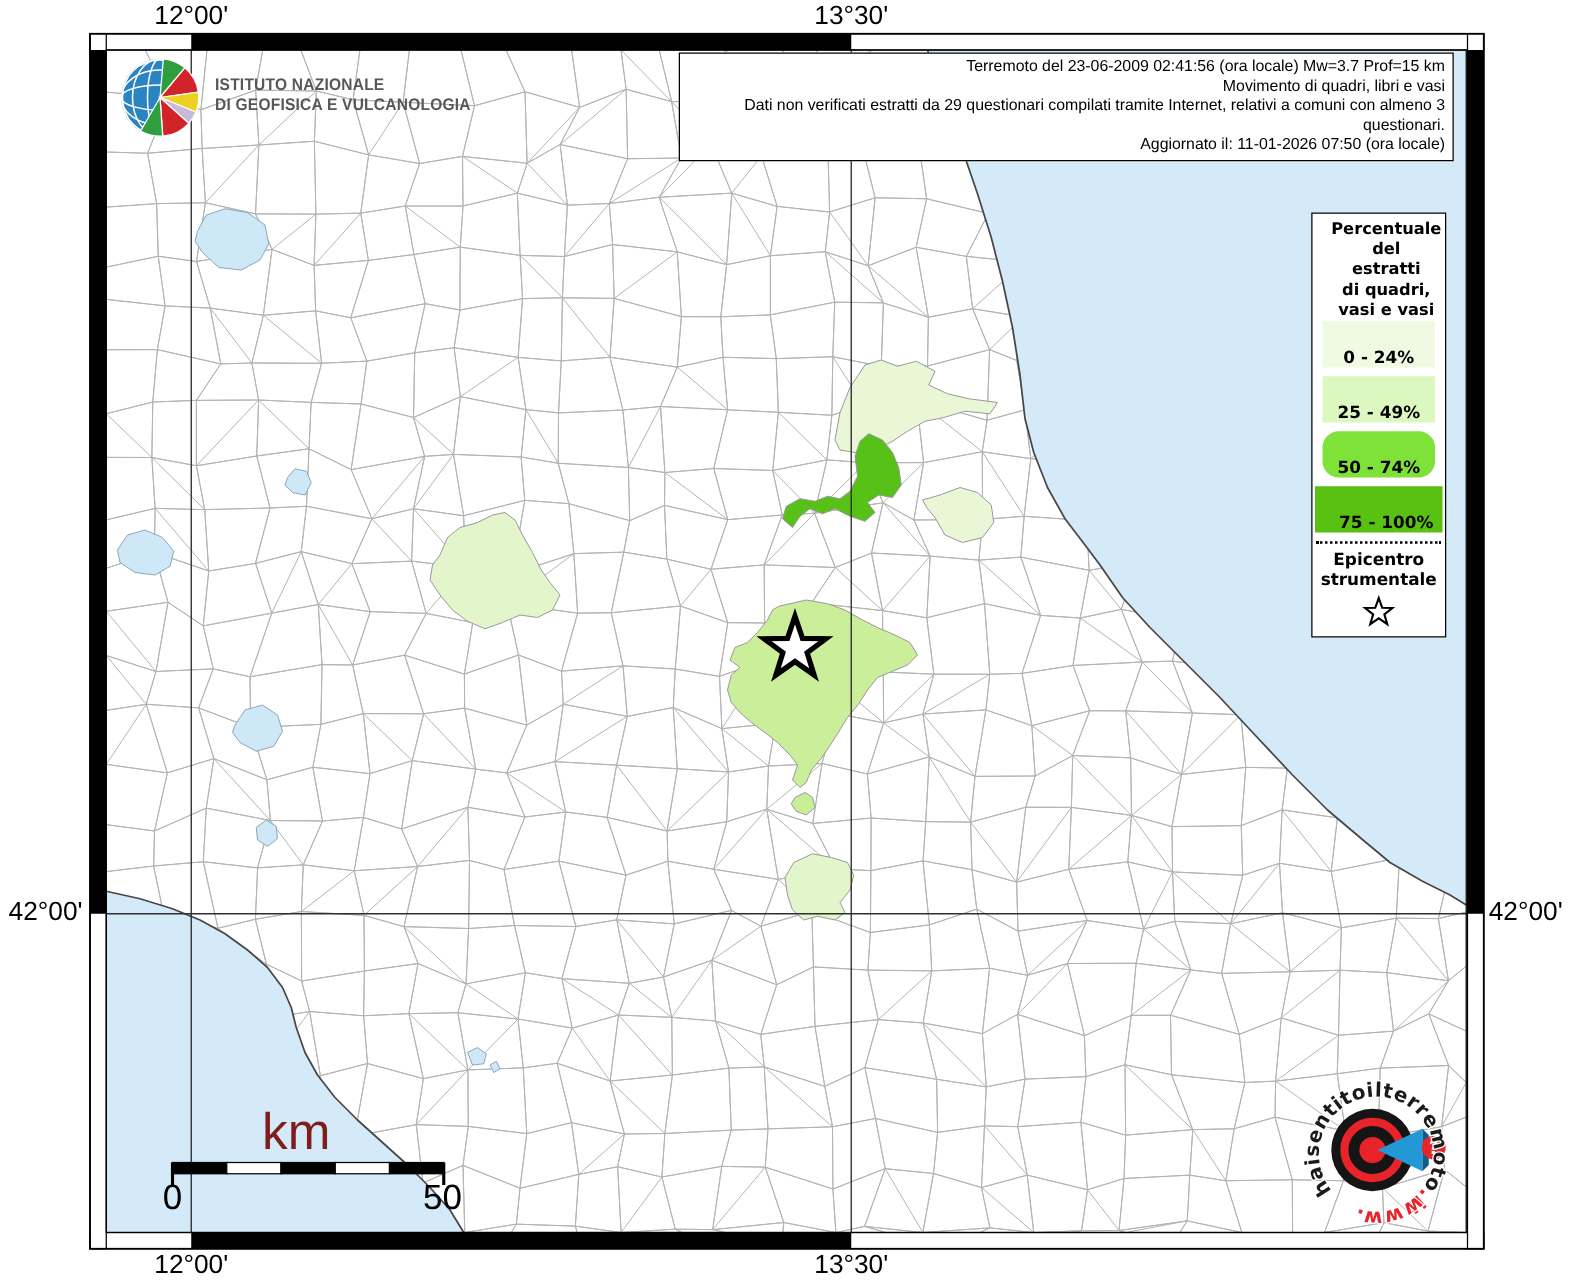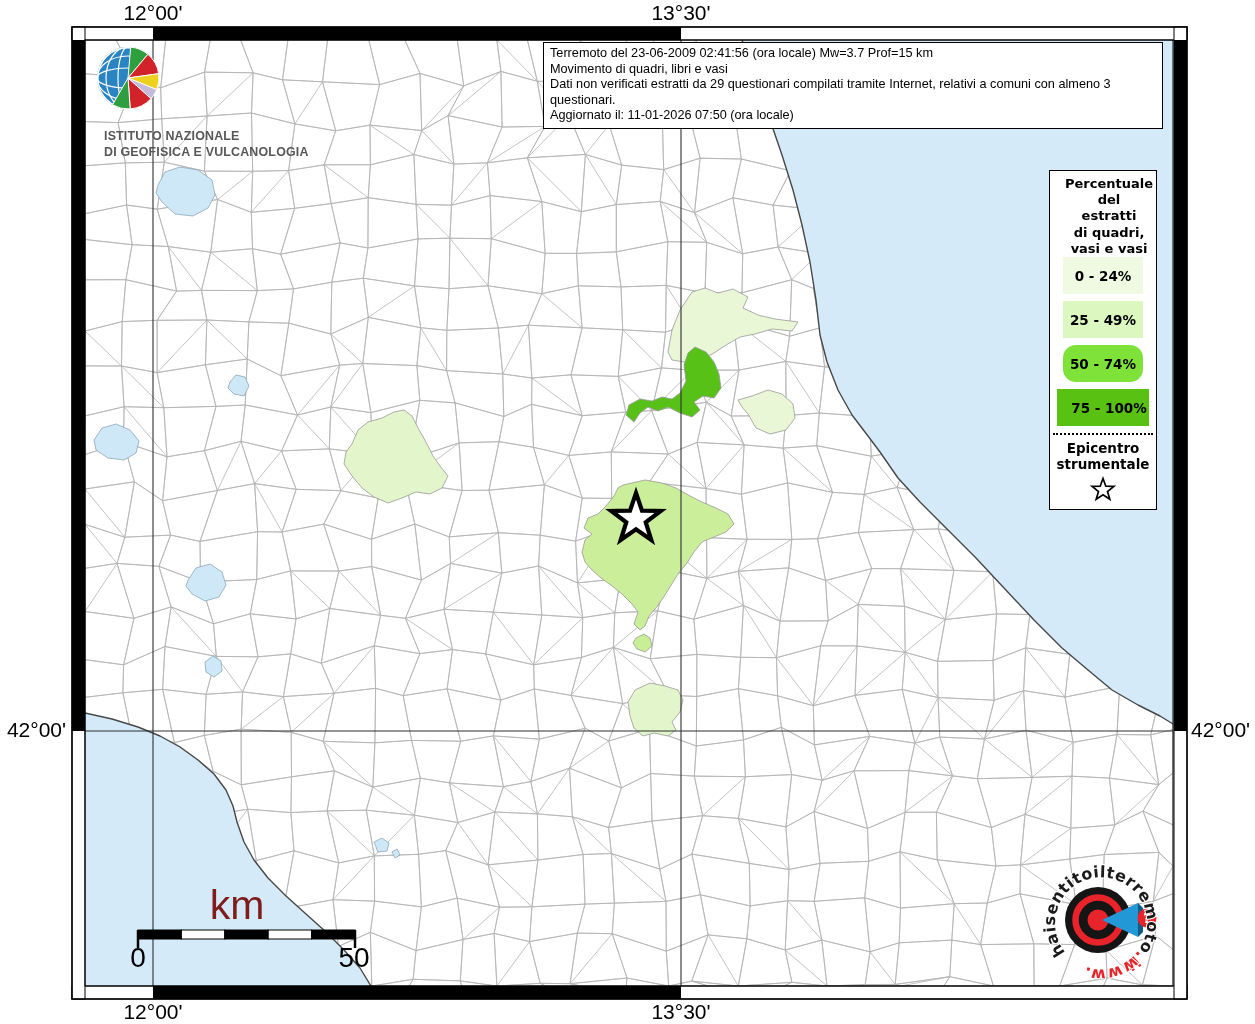--- a/index.html
+++ b/index.html
@@ -5,31 +5,31 @@
   html,body{margin:0;padding:0;background:#fff;}
   .stage{position:relative;width:1255px;height:1024px;background:#fff;overflow:hidden;
          font-family:"Liberation Sans",sans-serif;}
   #map-svg{position:absolute;left:0;top:0;}
   .ov{position:absolute;}
   .tick{font-size:21px;color:#000;white-space:nowrap;}
   .tick.center{transform:translateX(-50%);}
   .side-tick-left{left:0;top:718px;width:66px;text-align:right;}
   .side-tick-right{left:1191px;top:718px;}
   
-  .branding{left:94px;top:44px;display:flex;align-items:flex-start;flex-direction:column;}
+  .branding{left:94px;top:44px;display:flex;align-items:flex-start;}
   .branding-text{margin-left:10px;margin-top:16px;color:#57575a;font-weight:bold;
     font-size:13.5px;line-height:16px;letter-spacing:.2px;transform:scaleX(.92);transform-origin:left top;white-space:nowrap;}
   
   .info-box{left:543px;top:42px;width:620px;box-sizing:border-box;background:#fff;
-    border:1px solid #000;padding:3px 6px 4px 6px;font-size:12.7px;line-height:15.6px;color:#000;}
+    border:1px solid #000;padding:3px 6px 4px 6px;font-size:12.7px;line-height:15.6px;color:#000;text-align:right;}
   
   .legend{left:1049px;top:170px;width:108px;height:340px;box-sizing:border-box;background:#fff;
     border:1px solid #000;text-align:center;font-family:"DejaVu Sans",sans-serif;color:#000;}
   .legend-title{font-weight:bold;font-size:13px;line-height:16.2px;margin-top:5px;padding-left:12px;}
-  .swatch{width:80px;height:37px;margin:0 auto 7px auto;display:flex;align-items:center;
+  .swatch{width:90px;height:37px;margin:0 auto 7px auto;display:flex;align-items:flex-end;
     justify-content:center;font-weight:bold;font-size:13.5px;}
   .swatch:first-of-type{margin-top:4px;}
   .legend-sep{border-top:2px dotted #000;margin:0 3px 5px 3px;}
   .legend-epi{font-weight:bold;font-size:13.5px;line-height:16px;}
   
   .km-label{left:237px;top:882px;font-size:41px;color:#7f1d1d;transform:translateX(-50%);}
   .sb-num{font-size:28px;color:#000;transform:translateX(-50%);top:942px;}
   .sb-zero{left:138px;}
   .sb-fifty{left:354px;}
   

